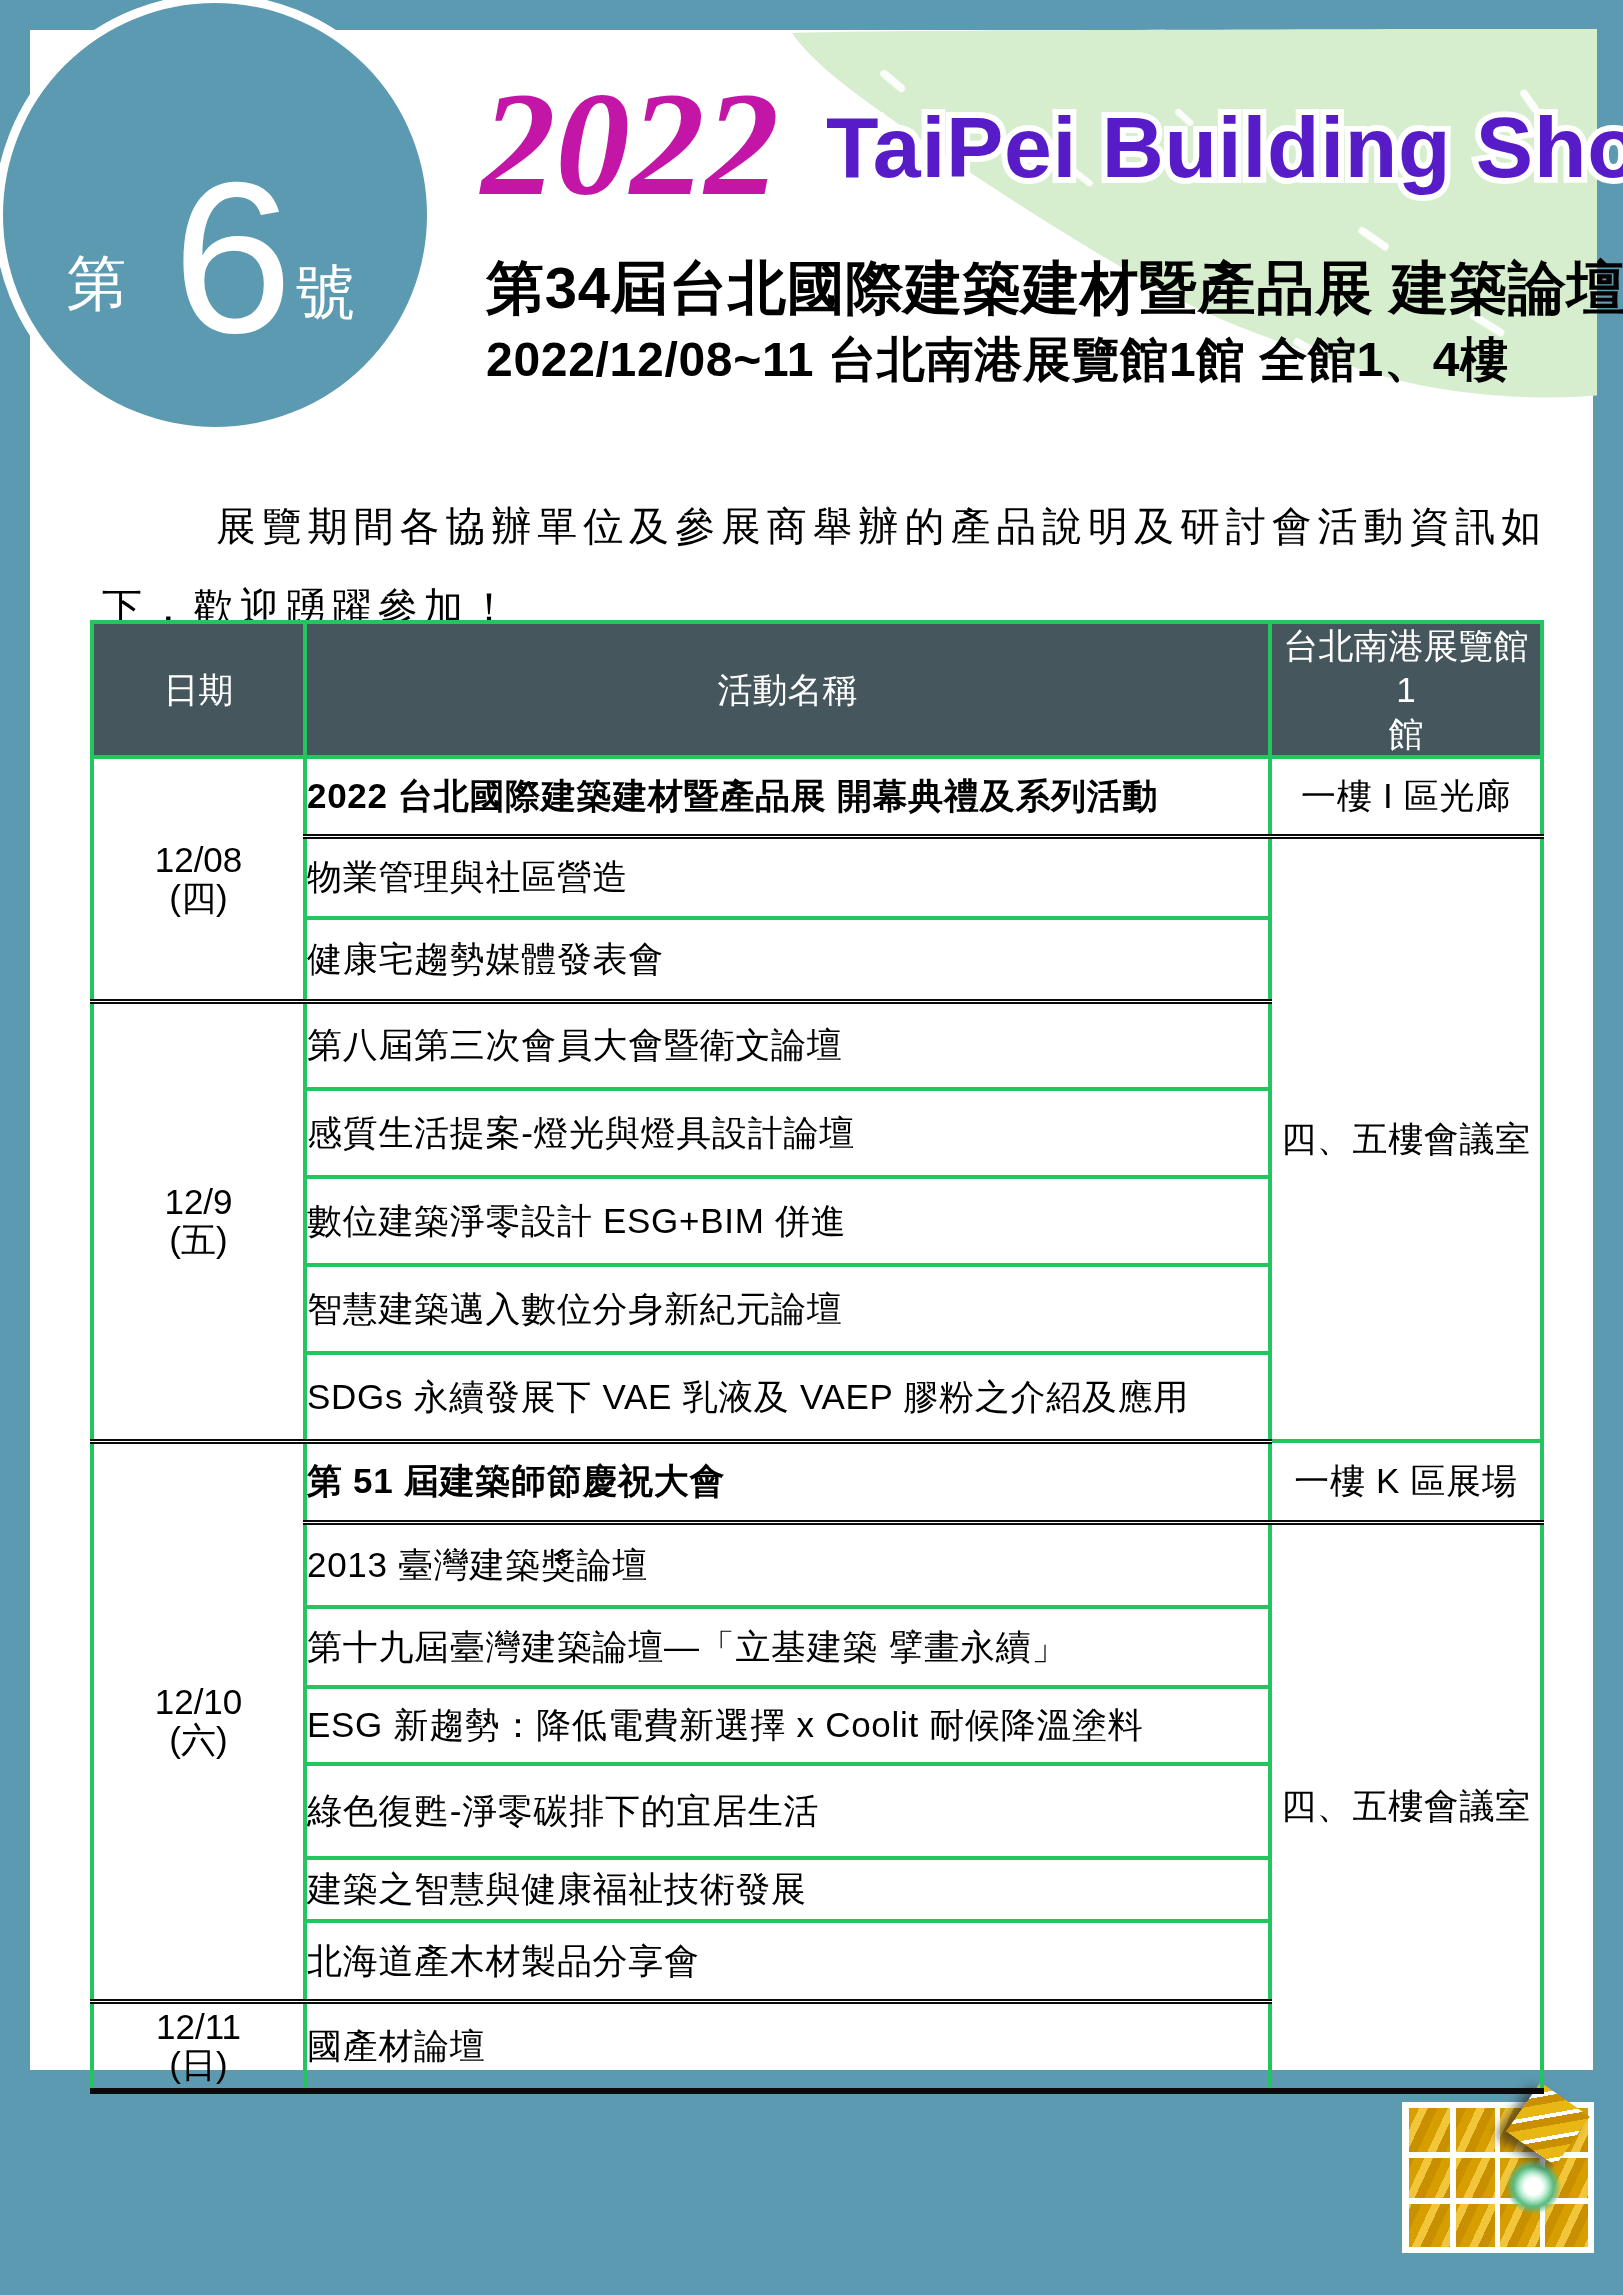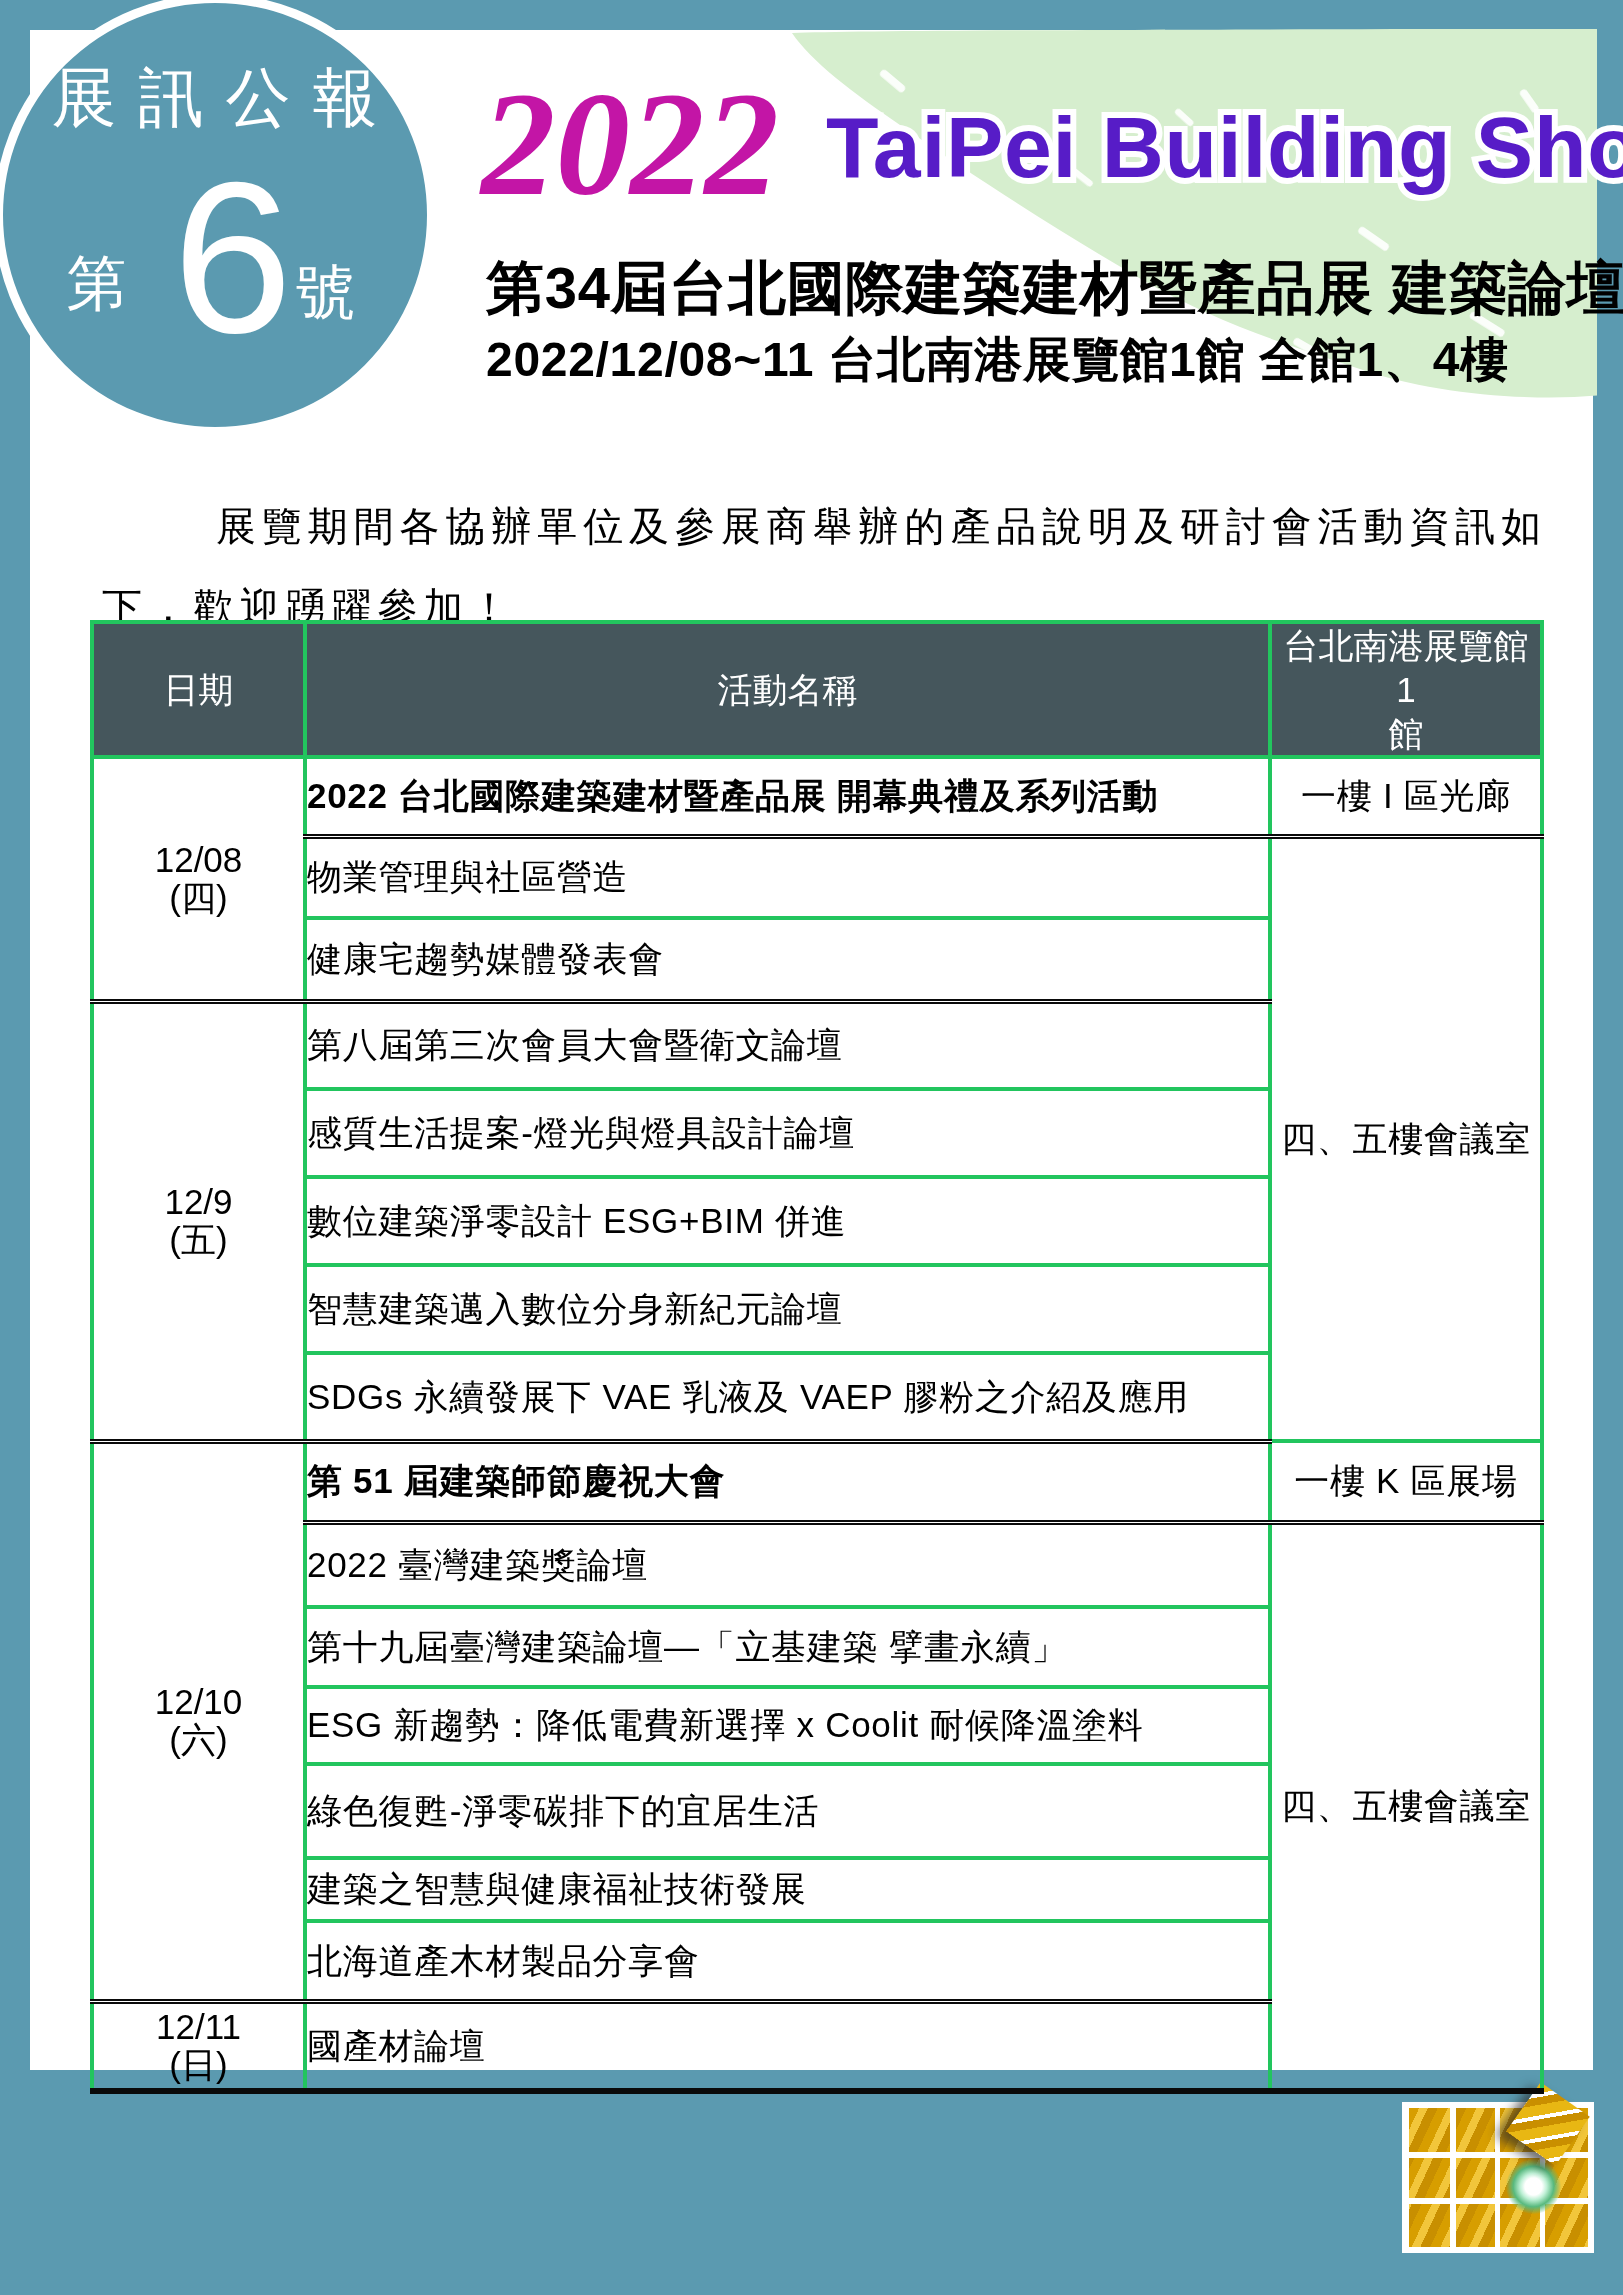--- a/index.html
+++ b/index.html
@@ -145,21 +145,20 @@
     <rect x="540" y="210" width="40" height="10" rx="5" transform="rotate(38 540 210)"></rect>
     <rect x="700" y="120" width="34" height="10" rx="5" transform="rotate(42 700 120)"></rect>
     <rect x="980" y="300" width="54" height="12" rx="6" transform="rotate(35 980 300)"></rect>
     <rect x="1150" y="430" width="60" height="12" rx="6" transform="rotate(32 1150 430)"></rect>
     <rect x="1230" y="90" width="40" height="12" rx="6" transform="rotate(55 1230 90)"></rect>
     <rect x="880 " y="470" width="46" height="12" rx="6" transform="rotate(30 880 470)"></rect>
   </g>
 </svg>
 
 <div class="badge-circle">
-  <div class="badge-title">展訊公報</div>
   <span class="badge-no-prefix">第</span>
   <span class="badge-no-number">6</span>
   <span class="badge-no-suffix">號</span>
 </div>
 
 <div class="masthead">
   <div class="year">2022</div>
   <div class="title-en">
     <span class="stroke">TaiPei Building Show</span>
     <span class="fill">TaiPei Building Show</span>
@@ -227,21 +226,21 @@
 
   <tr style="height:81px;">
     <td class="date-cell sep-double" rowspan="7">
       <span>12/10</span><br>
       <span>(六)</span>
     </td>
     <td class="act bold sep-double">第 51 屆建築師節慶祝大會</td>
     <td class="venue sep-double">一樓 K 區展場</td>
   </tr>
   <tr style="height:85px;">
-    <td class="act">2022 臺灣建築獎論壇</td>
+    <td class="act">2013 臺灣建築獎論壇</td>
     <td class="venue bottom-thick" rowspan="8">四、五樓會議室</td>
   </tr>
   <tr style="height:80px;">
     <td class="act">第十九屆臺灣建築論壇—「立基建築 擘畫永續」</td>
   </tr>
   <tr style="height:77px;">
     <td class="act">ESG 新趨勢：降低電費新選擇 x Coolit 耐候降溫塗料</td>
   </tr>
   <tr style="height:94px;">
     <td class="act">綠色復甦-淨零碳排下的宜居生活</td>

